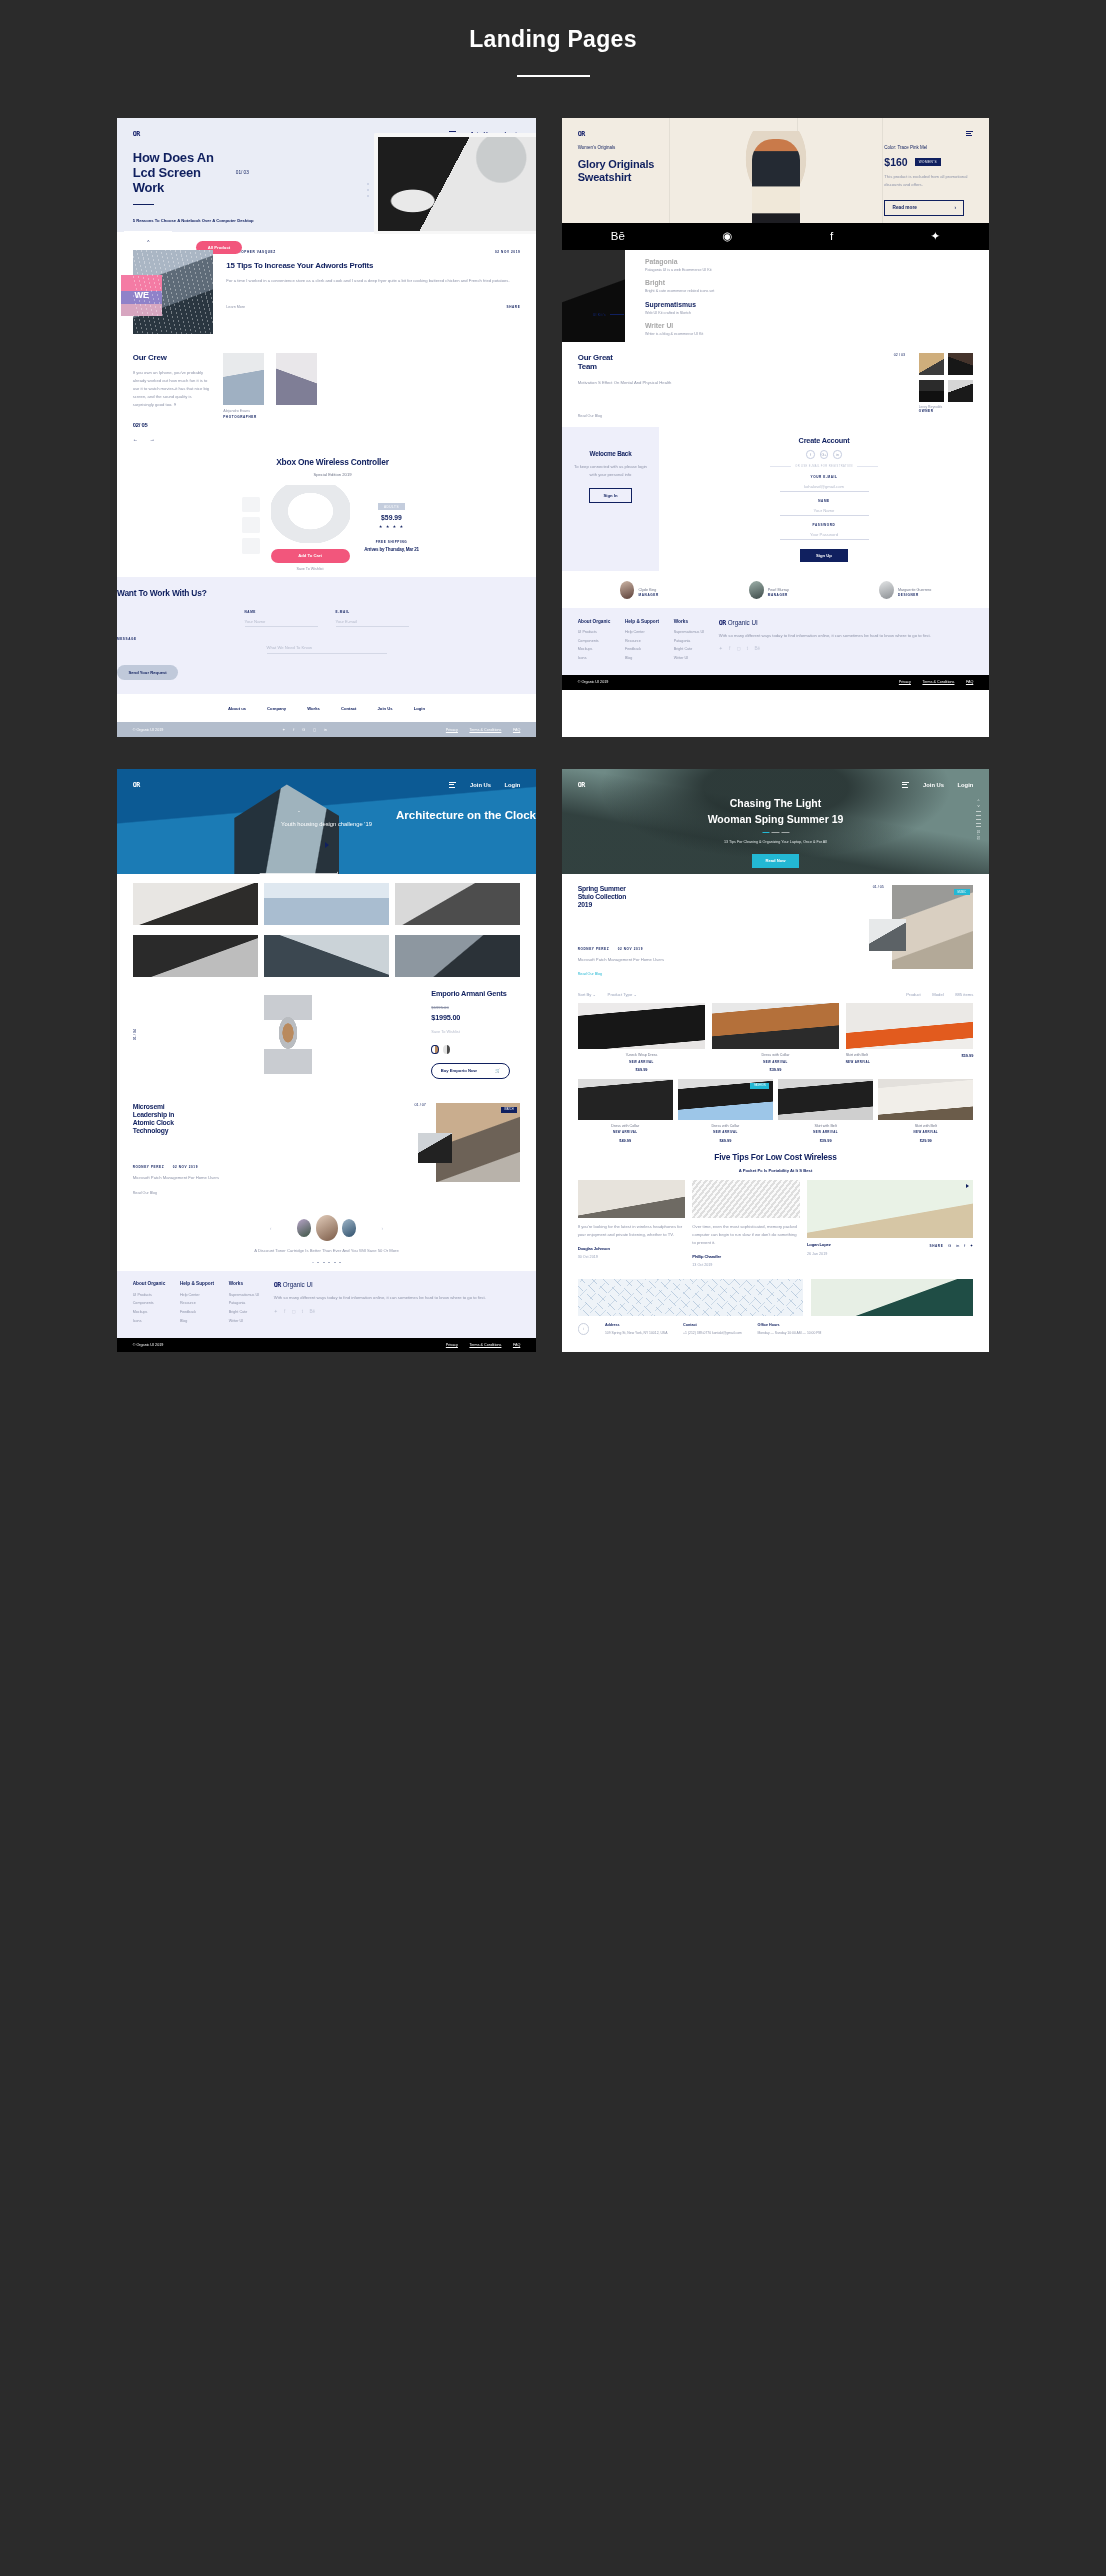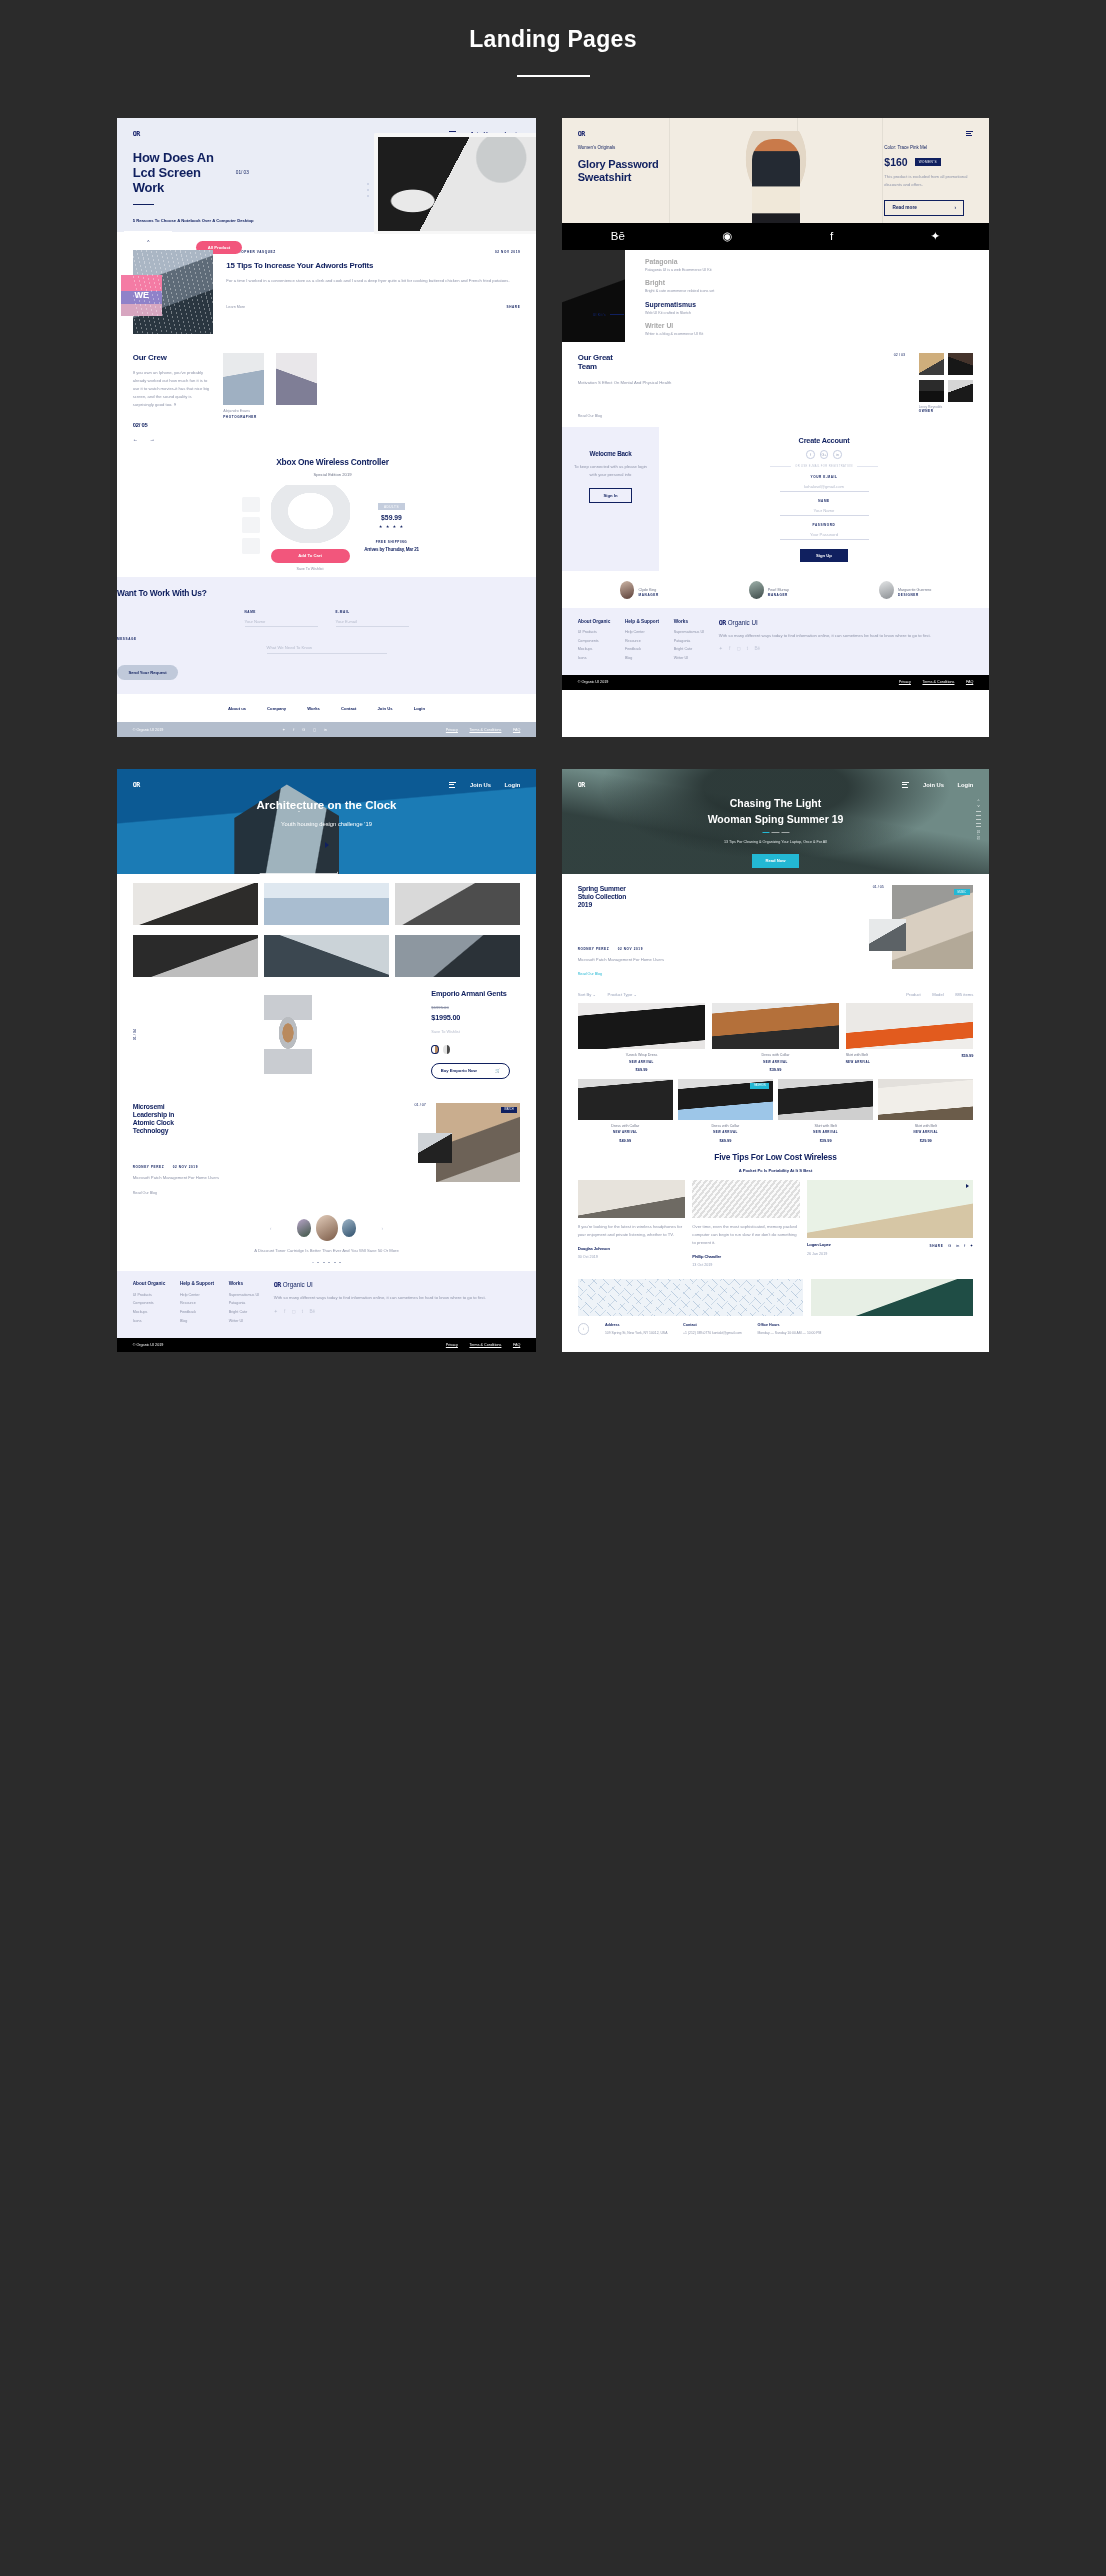--- a/index.html
+++ b/index.html
@@ -175,21 +175,21 @@
   .botbar.black { background:#000; }
 
   
   .p3-hero { height:105px; position:relative; overflow:hidden;
     background:linear-gradient(175deg,#0c5a94 0 38%,#1b7bb5 39% 100%); }
   .p3-bld { position:absolute; left:28%; bottom:-15.7px; width:105px; height:105px;
     background:linear-gradient(100deg,#24323c 0 38%,#9fb3bd 39% 78%, #27333c 79% 100%);
     clip-path: polygon(50% 0, 100% 30%, 100% 100%, 0 100%, 0 32%); }
   .p3-tri { position:absolute; left:34%; bottom:0; width:79px; height:63px;
     border:1.6px solid #fff; clip-path: polygon(50% 0, 100% 100%, 0 100%); }
-  .p3-hero h2 { position:absolute; top:30px; width:100%; text-align:center; color:#fff; font-size:11.5px; font-weight:bold; }
+  .p3-hero h2 { position:absolute; top:40px; width:100%; text-align:right; color:#fff; font-size:11.5px; font-weight:bold; }
   .p3-hero p { position:absolute; top:51px; width:100%; text-align:center; color:#fff; font-size:5.8px; line-height:1.7; }
   .p3-play { position:absolute; left:50%; top:73px; transform:translateX(-50%);
     border-left:4.7px solid #10205f; border-top:3.1px solid transparent; border-bottom:3.1px solid transparent; }
   .tiles { display:flex; gap:6.3px; padding:9.4px 15.7px 0; }
   .tile { height:42px; flex:1; position:relative; }
   .tl1{background:linear-gradient(160deg,#e8e6e3 0 50%,#2d2c2a 51% 100%);}
   .tl2{background:linear-gradient(180deg,#dfe8f0 0 35%,#a9bdd0 36% 100%);}
   .tl3{background:linear-gradient(150deg,#d9d9d9 0 40%,#4d4d4d 41% 100%);}
   .tl4{background:linear-gradient(160deg,#2a2a2a 0 55%,#bdbdbd 56% 100%);}
   .tl5{background:linear-gradient(200deg,#cbd3d8 0 45%,#3b4750 46% 100%);}
@@ -430,21 +430,21 @@
         <span class="burger">
             <i></i>
             <i></i>
             <i></i>
           </span>
       </div>
       <div class="p2-hero-mid"></div>
       <div class="p2-model"></div>
       <div class="p2-left">
         <div style="font-size:4.5px;color:#10205f">Women's Originals</div>
-        <div class="h-big p2-h1" style="width:94px">Glory Password Sweatshirt</div>
+        <div class="h-big p2-h1" style="width:94px">Glory Originals Sweatshirt</div>
       </div>
       <div class="p2-right">
         <div style="font-size:4.5px;color:#10205f">Color: Trace Pink Mel</div>
         <div style="display:flex;align-items:center;gap:7.3px;margin-top:6.3px">
           <span class="p2-price">$160</span>
           <span class="tag-navy">WOMEN'S</span>
         </div>
         <div class="body-s" style="margin-top:5.2px">This product is excluded from all promotional discounts and offers.</div>
         <div class="btn-outline">
           <span>Read more</span>

